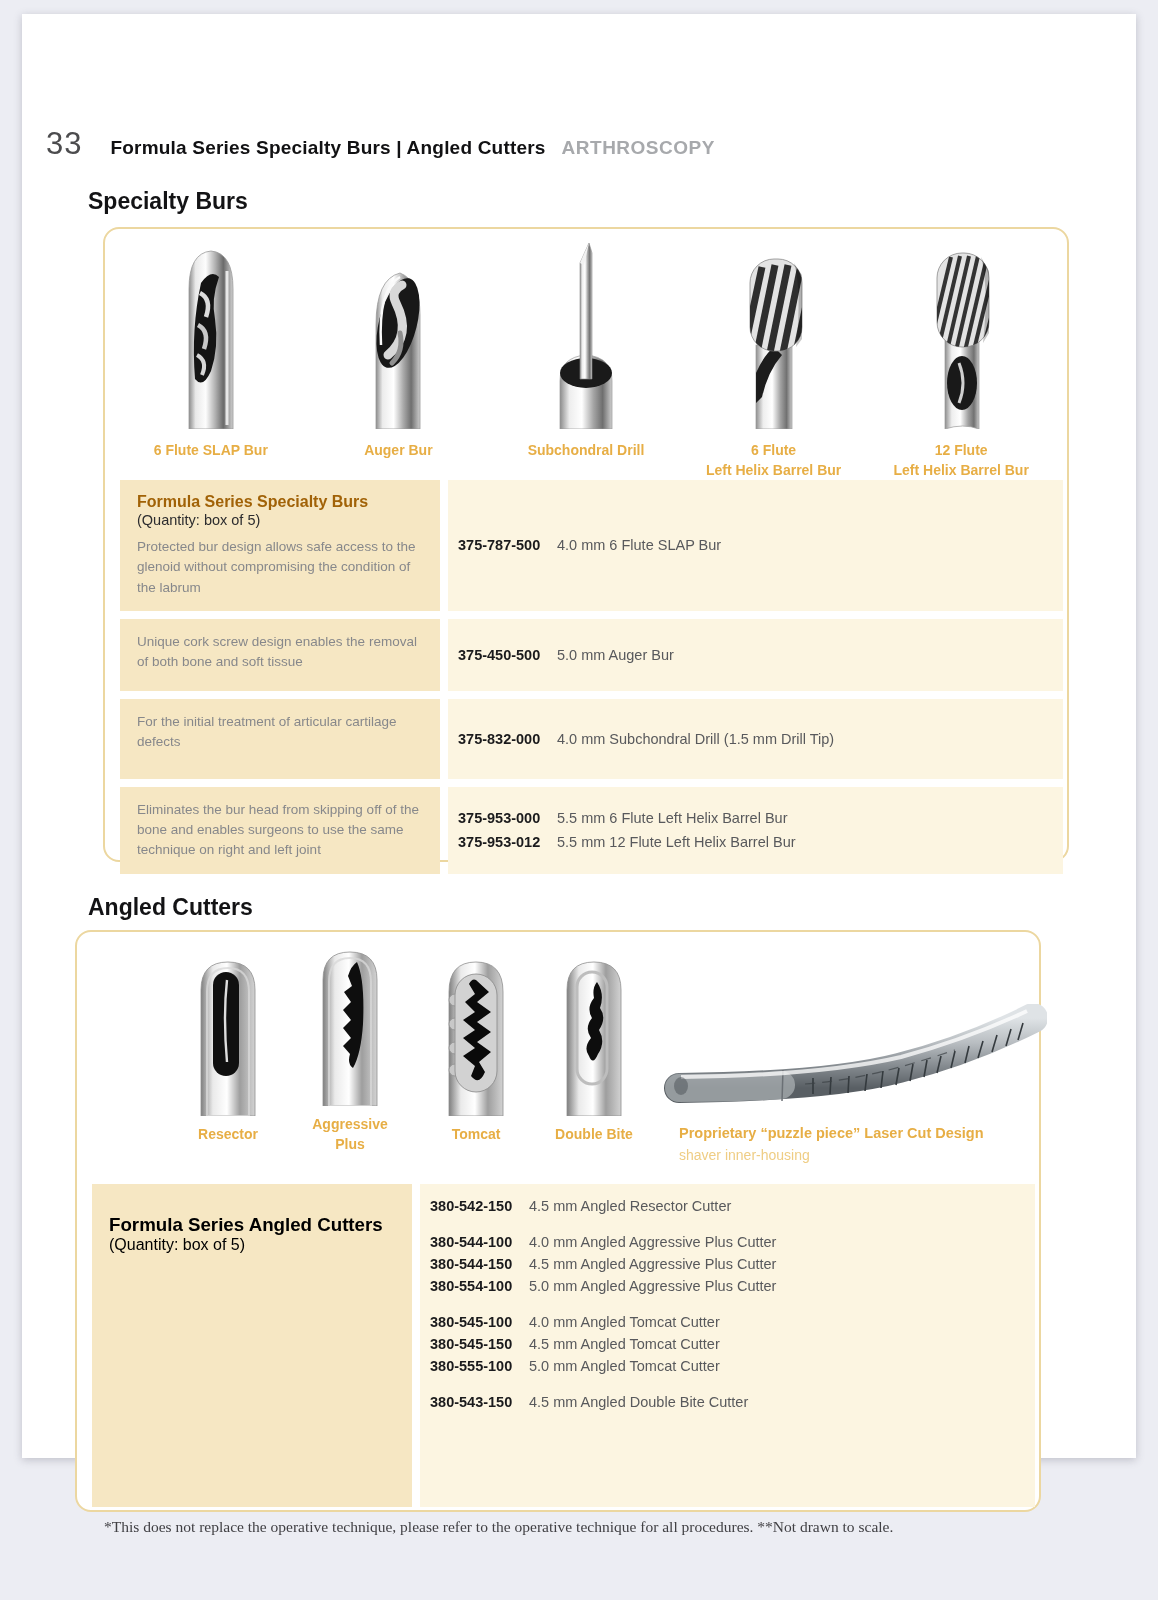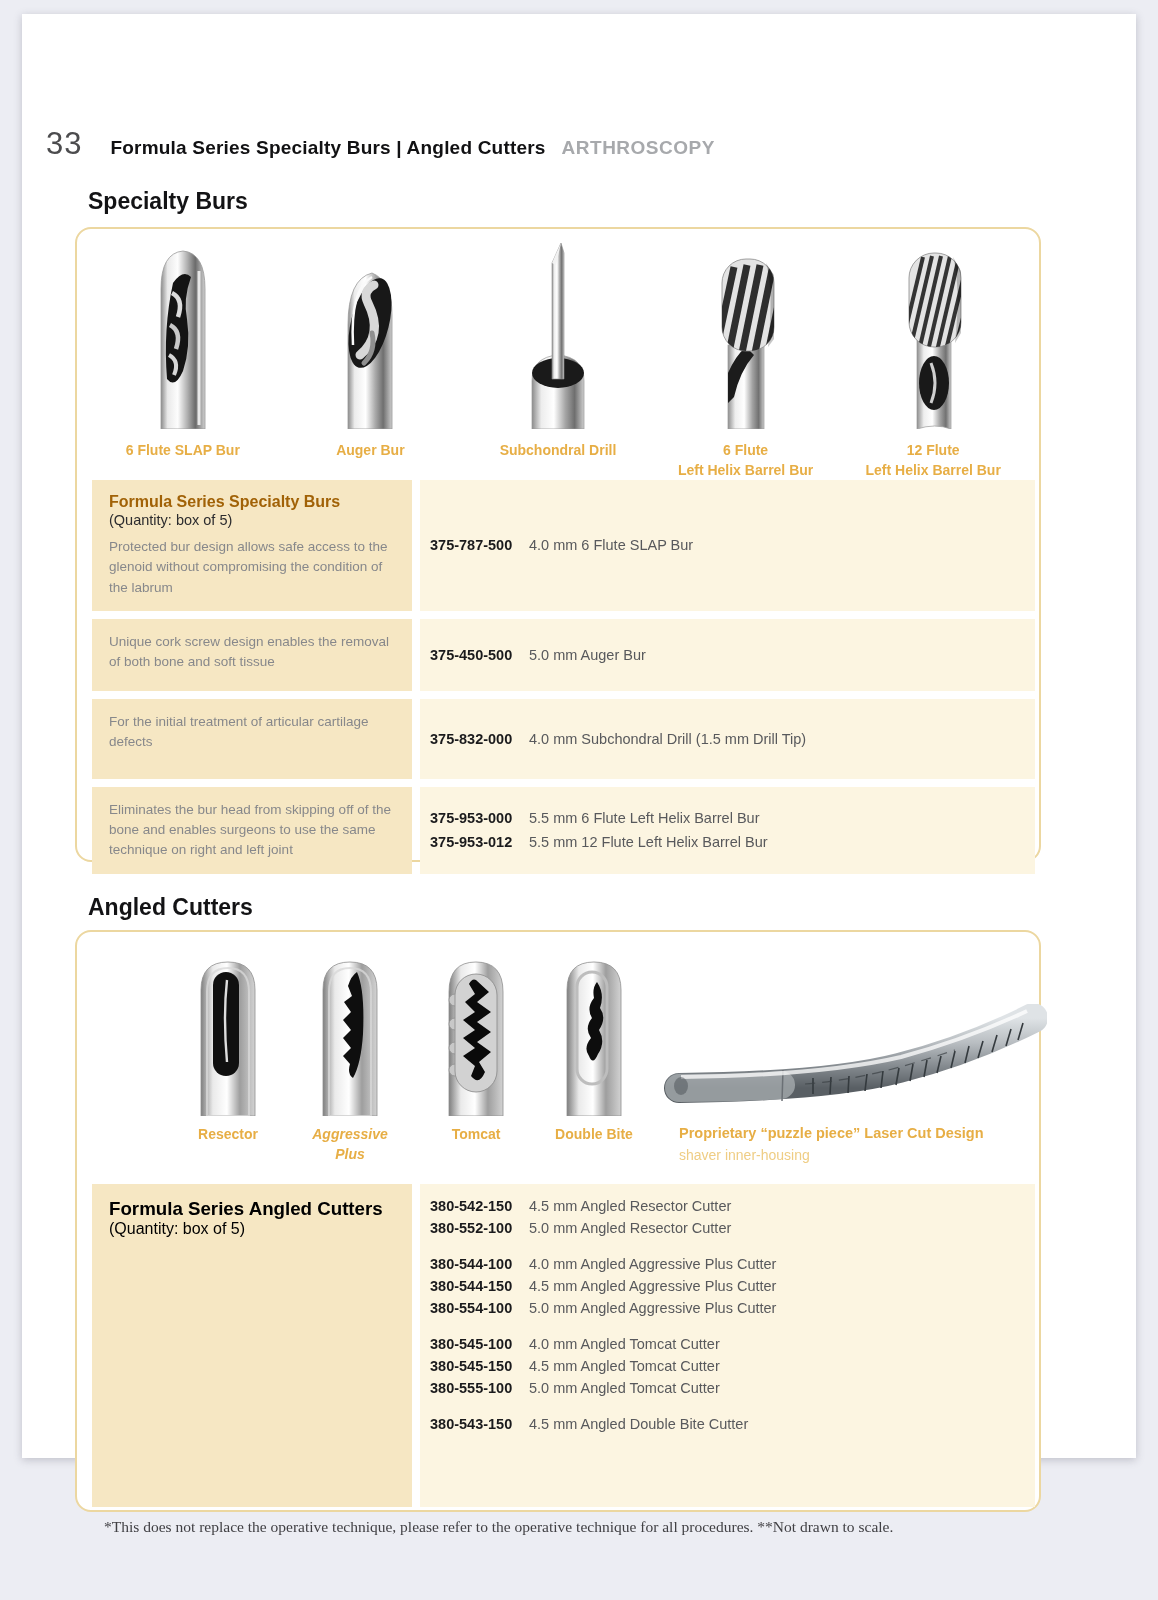--- a/index.html
+++ b/index.html
@@ -21,21 +21,21 @@
   .pagehead .tag { font-size:19px; font-weight:bold; color:#a7a9ac; margin-left:16px; letter-spacing:.5px; }
   
   .section-h { position:absolute; left:66px; font-size:23px; font-weight:bold; color:#131315; }
   #sh1 { top:174px; }
   #sh2 { top:880px; }
   
   .panel {
     position:absolute; left:53px; width:966px; background:#ffffff;
     border:2px solid #ecd7a0; border-radius:16px;
   }
-  #panel1 { top:213px; height:635px; }
+  #panel1 { top:213px; height:635px;margin-left:28px; }
   #panel2 { top:916px; height:582px; }
   
   .prod-row { display:flex; padding:8px 12px 0 12px; }
   .prod { flex:1; display:flex; flex-direction:column; align-items:center; }
   .prod .art { height:192px; display:flex; align-items:flex-end; justify-content:center; }
   .prod-cap {
     margin-top:11px; min-height:42px; text-align:center;
     color:#e7ae45; font-weight:bold; font-size:14px; line-height:1.45;
   }
   
@@ -46,29 +46,29 @@
   .desc .qty { font-size:14.5px; color:#2c2c2e; margin-bottom:9px; }
   .desc .body { font-size:13.5px; color:#87888b; line-height:1.5; }
   .items { flex:1; background:#fcf5e1; display:flex; flex-direction:column; justify-content:center; gap:8px; padding:10px 10px 10px 10px; }
   .line { display:flex; align-items:baseline; }
   .sku { font-weight:bold; color:#1a1a1c; font-size:14.5px; min-width:86px; }
   .nm  { color:#58595c; font-size:14.5px; margin-left:13px; }
   #r1 { min-height:124px; } #r2 { min-height:72px; } #r3 { min-height:80px; } #r4 { min-height:80px; }
   
   .c-fig { position:absolute; width:130px; display:flex; flex-direction:column; align-items:center; }
   .c-fig .art { height:164px; display:flex; align-items:flex-end; justify-content:center; }
-  #cf1 { left:86px; top:20px; } #cf2 { left:208px; top:20px;font-style:italic; } #cf3 { left:334px; top:20px; } #cf4 { left:452px; top:20px; }
+  #cf1 { left:86px; top:20px; } #cf2 { left:208px; top:10px; } #cf3 { left:334px; top:20px; } #cf4 { left:452px; top:20px; }
   .c-cap { margin-top:8px; text-align:center; color:#e7ae45; font-weight:bold; font-size:14px; line-height:1.45; }
   .feat-art { position:absolute; left:578px; top:72px; width:392px; height:112px; }
   .feat-cap { position:absolute; left:602px; top:192px; width:386px; }
   .feat-cap .t1 { color:#e7ae45; font-weight:bold; font-size:14.5px; line-height:1.35; }
   .feat-cap .t2 { color:#efcd84; font-size:14px; margin-top:3px; }
   
   .tbl2 { position:absolute; left:15px; right:4px; top:252px; height:323px; display:flex; gap:8px; }
-  .desc2 { width:320px; background:#f6e7c3; padding:14px 17px; }
+  .desc2 { width:320px; background:#f6e7c3; padding:30px 17px; }
   .items2 { flex:1; background:#fcf5e1; padding:14px 10px 10px 10px; display:flex; flex-direction:column; }
   .grp { display:flex; flex-direction:column; gap:6px; }
   .grp + .grp { margin-top:20px; }
   
   .footnote {
     position:absolute; left:82px; top:1504px;
     font-family:"Liberation Serif", serif; font-size:15.5px; color:#414044;
   }
   svg { display:block; }
 </style>
@@ -442,24 +442,20 @@
       <div class="desc2">
         <h3>Formula Series Angled Cutters</h3>
         <div class="qty">(Quantity: box of 5)</div>
       </div>
       <div class="items2">
         <div class="grp">
           <div class="line">
               <span class="sku">380-542-150</span>
               <span class="nm">4.5 mm Angled Resector Cutter</span>
             </div>
-          <div class="line">
-              <span class="sku">380-552-100</span>
-              <span class="nm">5.0 mm Angled Resector Cutter</span>
-            </div>
         </div>
         <div class="grp">
           <div class="line">
               <span class="sku">380-544-100</span>
               <span class="nm">4.0 mm Angled Aggressive Plus Cutter</span>
             </div>
           <div class="line">
               <span class="sku">380-544-150</span>
               <span class="nm">4.5 mm Angled Aggressive Plus Cutter</span>
             </div>

